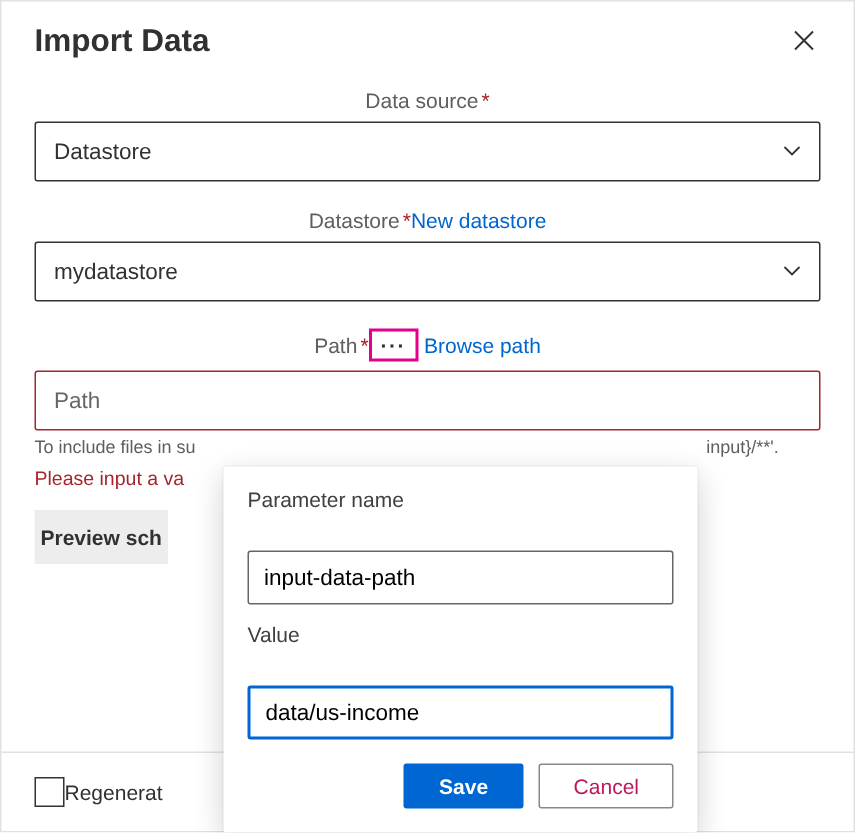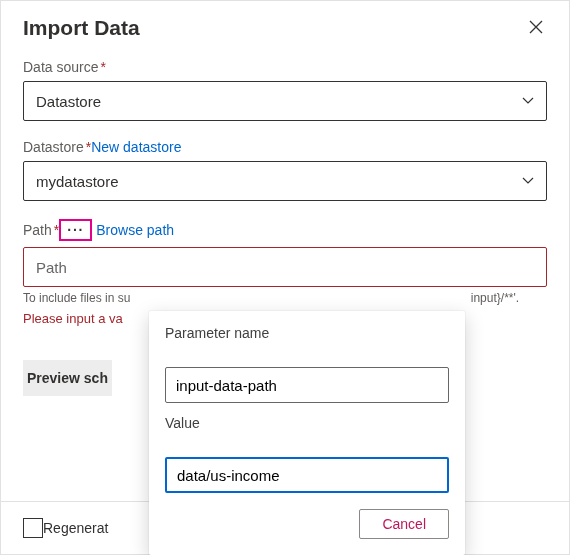--- a/index.html
+++ b/index.html
@@ -32,21 +32,21 @@
     cursor: pointer;
     line-height: 1;
     padding: 4px;
   }
   .body {
     padding: 6px 22px 0 22px;
   }
   .field { margin-bottom: 18px; }
   .field-label-row {
     display: flex;
-    justify-content: flex-start;
+    justify-content: center;
     align-items: baseline;
     margin-bottom: 6px;
   }
   .label {
     color: #605e5c;
     font-size: 14px;
   }
   .req { color: #a4262c; margin-left: 2px; }
   .link { color: #0066cc; font-size: 14px; cursor: pointer; }
   .select {
@@ -229,21 +229,21 @@
       <div class="select">
         <span>mydatastore</span>
         <span class="chev">
           <svg width="12" height="8" viewBox="0 0 12 8">
               <path d="M1 1 L6 6 L11 1" stroke="#333" stroke-width="1.2" fill="none"></path>
             </svg>
         </span>
       </div>
     </div>
 
-    <div class="field" style="margin-bottom:20px;">
+    <div class="field" style="margin-bottom:0;">
       <div class="field-label-row">
         <div class="label">
           <span>Path</span><span class="req">*</span>
         </div>
         <div class="path-row-actions">
           <span class="ellipsis-btn">···</span>
           <span class="link">Browse path</span>
         </div>
       </div>
       <input class="path-input" placeholder="Path" style="">
@@ -265,17 +265,18 @@
       <span>Regenerat</span>
     </div>
   </div>
 
   <div class="popover">
     <div class="pop-label">Parameter name</div>
     <input class="pop-input" value="input-data-path" style="">
     <div class="pop-label">Value</div>
     <input class="pop-input focused" value="data/us-income" style="">
     <div class="pop-buttons">
+      <button class="btn-primary">Save</button>
       <button class="btn-secondary">Cancel</button>
     </div>
   </div>
 
 </div>
 
 </body></html>

